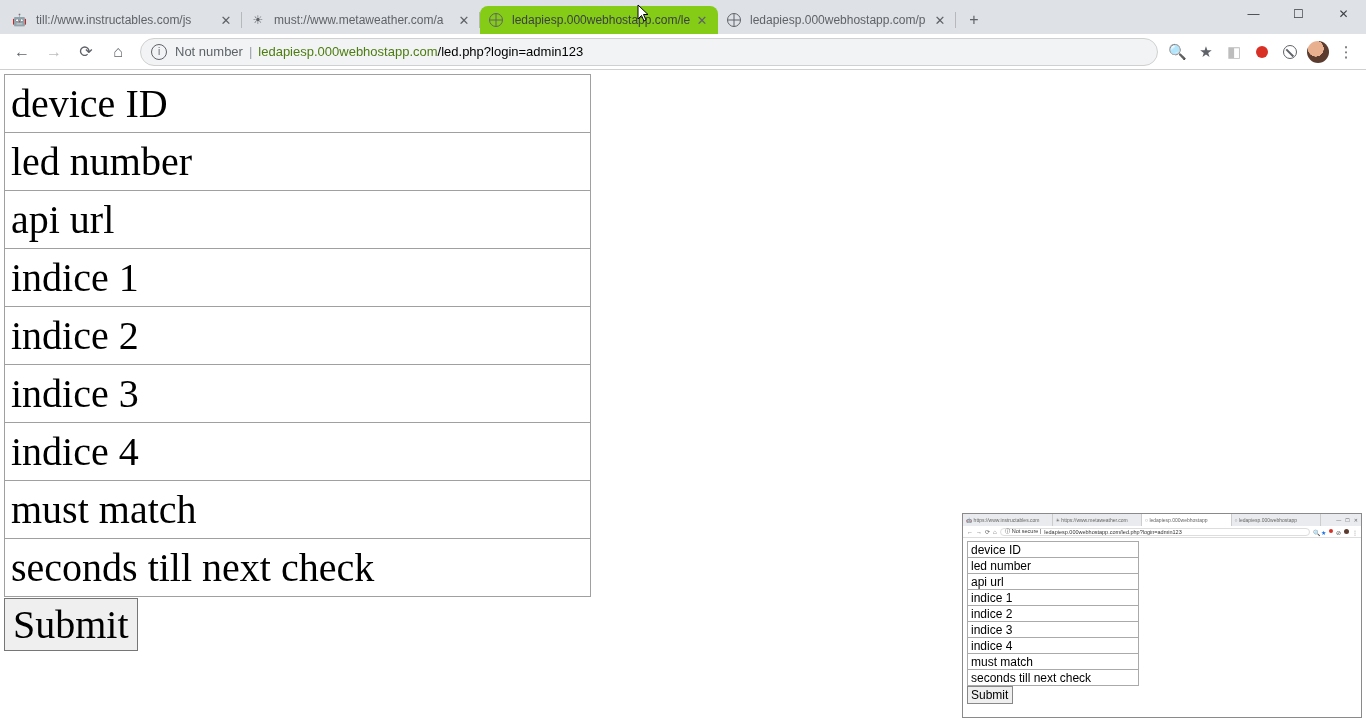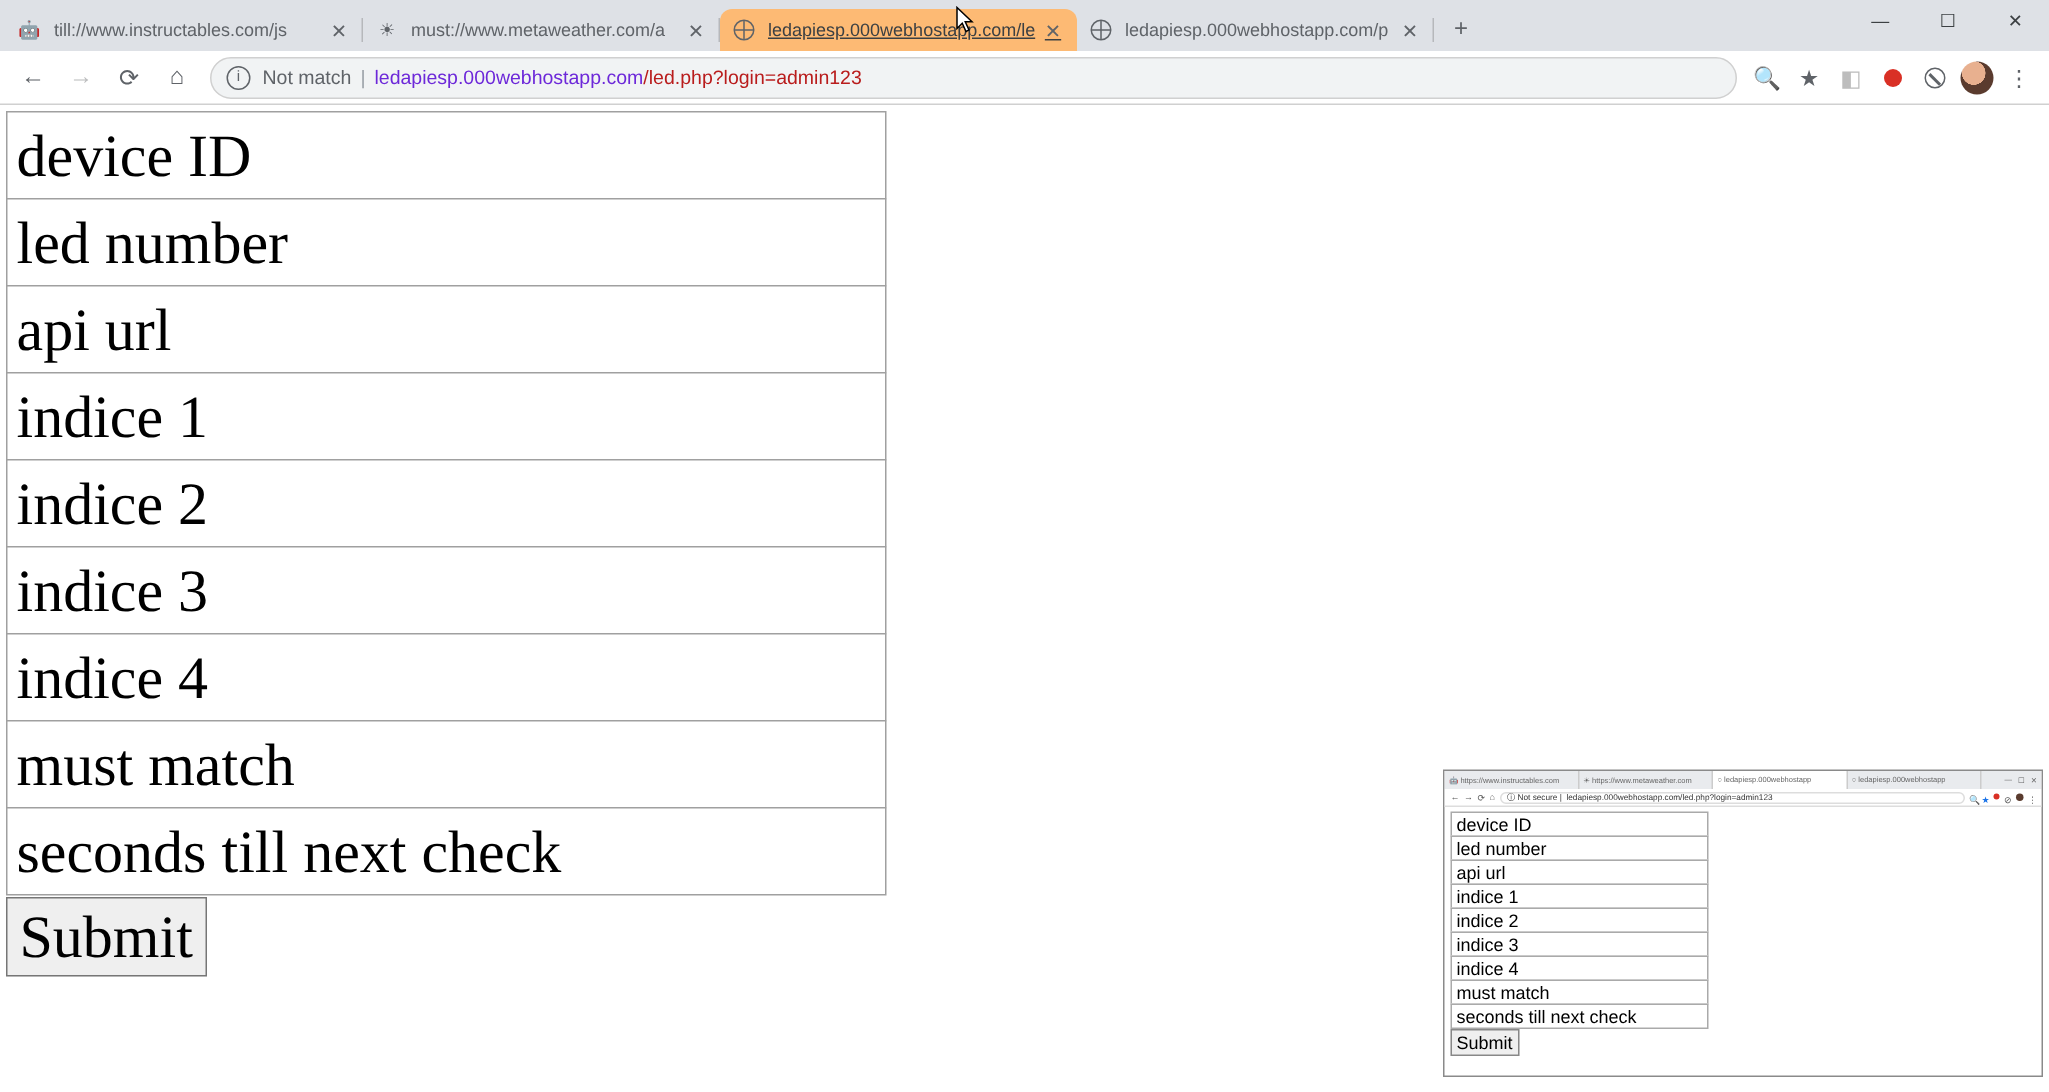--- a/index.html
+++ b/index.html
@@ -31,23 +31,22 @@
       width: 238px;
       padding: 0 8px;
       font-size: 12px;
       color: #5f6368;
       border-radius: 8px 8px 0 0;
       position: relative;
       margin-right: 0px;
       cursor: default;
     }
     .tab.active {
-      background: #fdba74;
+      background: #84cc16;
       color: #3c4043;
-      text-decoration: underline;
     }
     .tab:not(.active)::after {
       content: "";
       position: absolute;
       right: 0;
       top: 6px;
       bottom: 6px;
       width: 1px;
       background: #b6b8bb;
     }
@@ -137,22 +136,22 @@
     }
     .omnibox .info-icon {
       width: 16px; height: 16px;
       display: flex; align-items: center; justify-content: center;
       border: 1px solid #5f6368; border-radius: 50%;
       font-size: 10px; color: #5f6368;
       margin-right: 8px;
     }
     .omnibox .not-secure { color: #5f6368; margin-right: 6px; }
     .omnibox .sep { color: #9aa0a6; margin-right: 6px; }
-    .omnibox .url-host { color: #6d28d9; }
-    .omnibox .url-path { color: #b91c1c; }
+    .omnibox .url-host { color: #4d7c0f; }
+    .omnibox .url-path { color: #000000; }
     .toolbar-icons {
       display: flex;
       align-items: center;
     }
     .toolbar-icons .ticon {
       width: 28px; height: 28px;
       display: flex; align-items: center; justify-content: center;
       color: #5f6368; font-size: 15px;
     }
     .star { color: #1a73e8; }
@@ -280,21 +279,21 @@
       <div class="wc">✕</div>
     </div>
   </div>
   <div class="toolbar">
     <div class="nav-btn">←</div>
     <div class="nav-btn disabled">→</div>
     <div class="nav-btn">⟳</div>
     <div class="nav-btn">⌂</div>
     <div class="omnibox">
       <span class="info-icon">i</span>
-      <span class="not-secure">Not match</span>
+      <span class="not-secure">Not number</span>
       <span class="sep">|</span>
       <span class="url-host">ledapiesp.000webhostapp.com</span>
         <span class="url-path">/led.php?login=admin123</span>
     </div>
     <div class="toolbar-icons">
       <div class="ticon">🔍</div>
       <div class="ticon star">★</div>
       <div class="ticon" style="color:#bdbdbd">◧</div>
       <div class="ticon">
           <span class="red-dot"></span>

